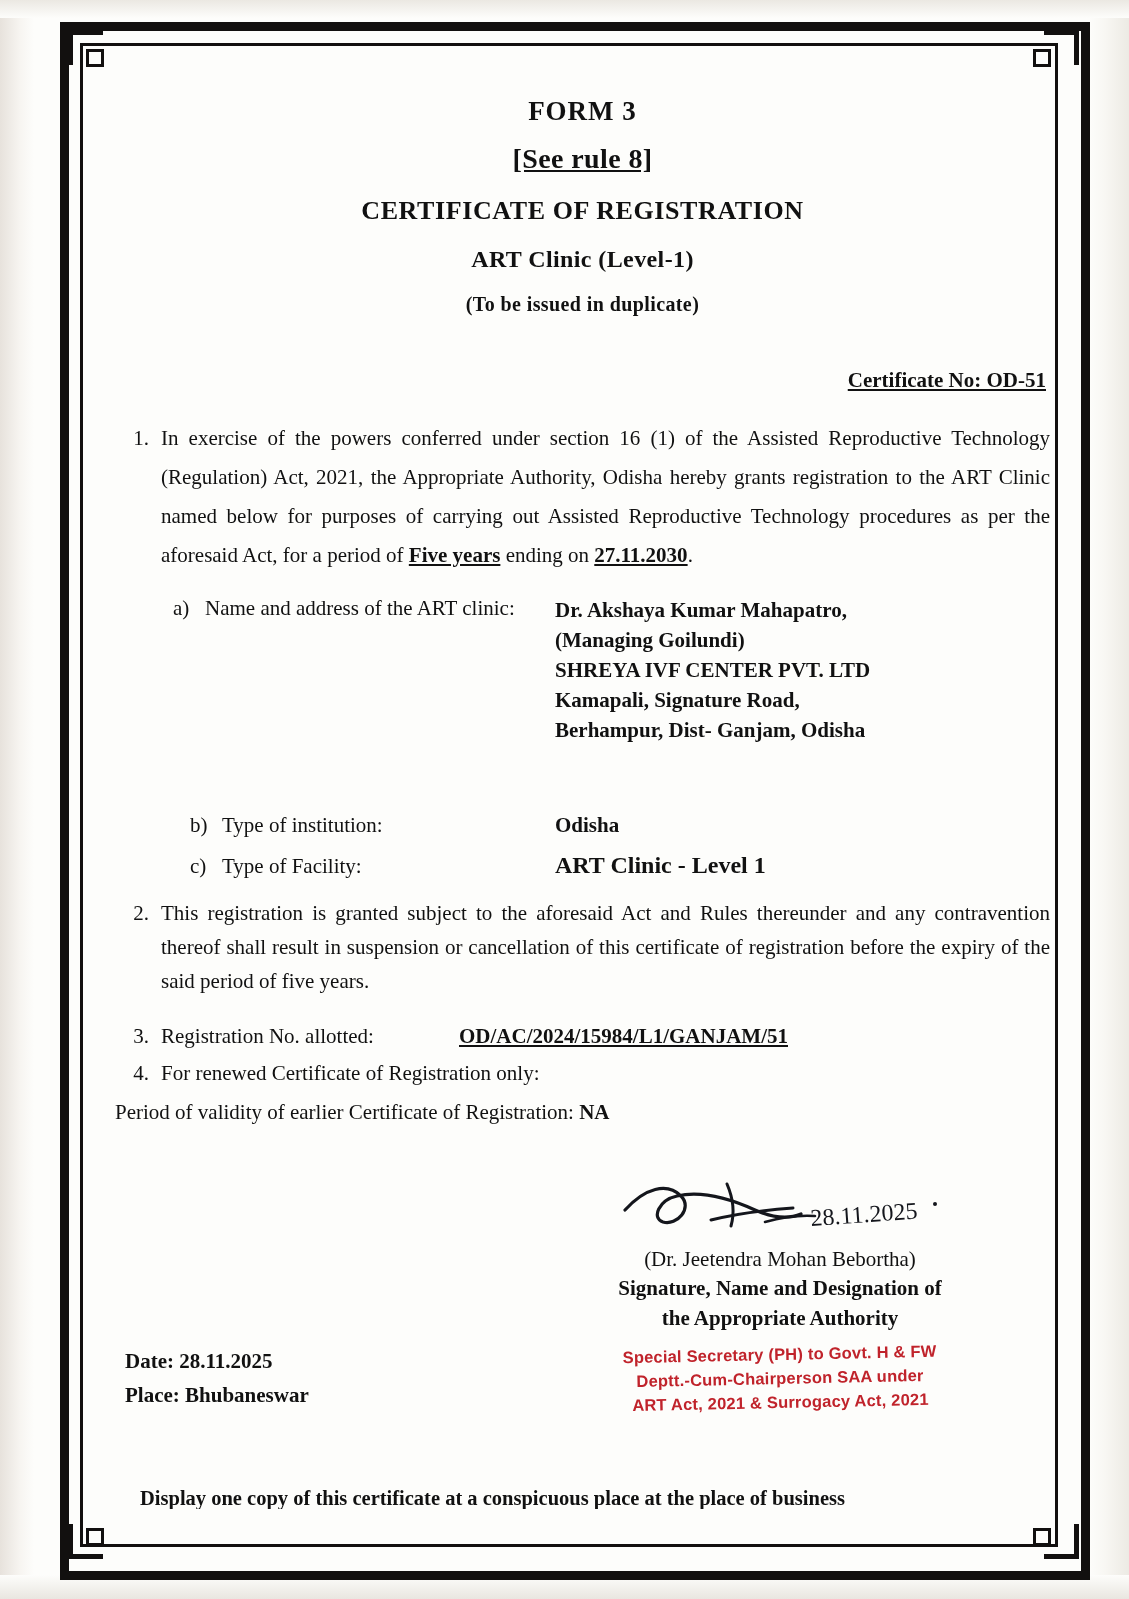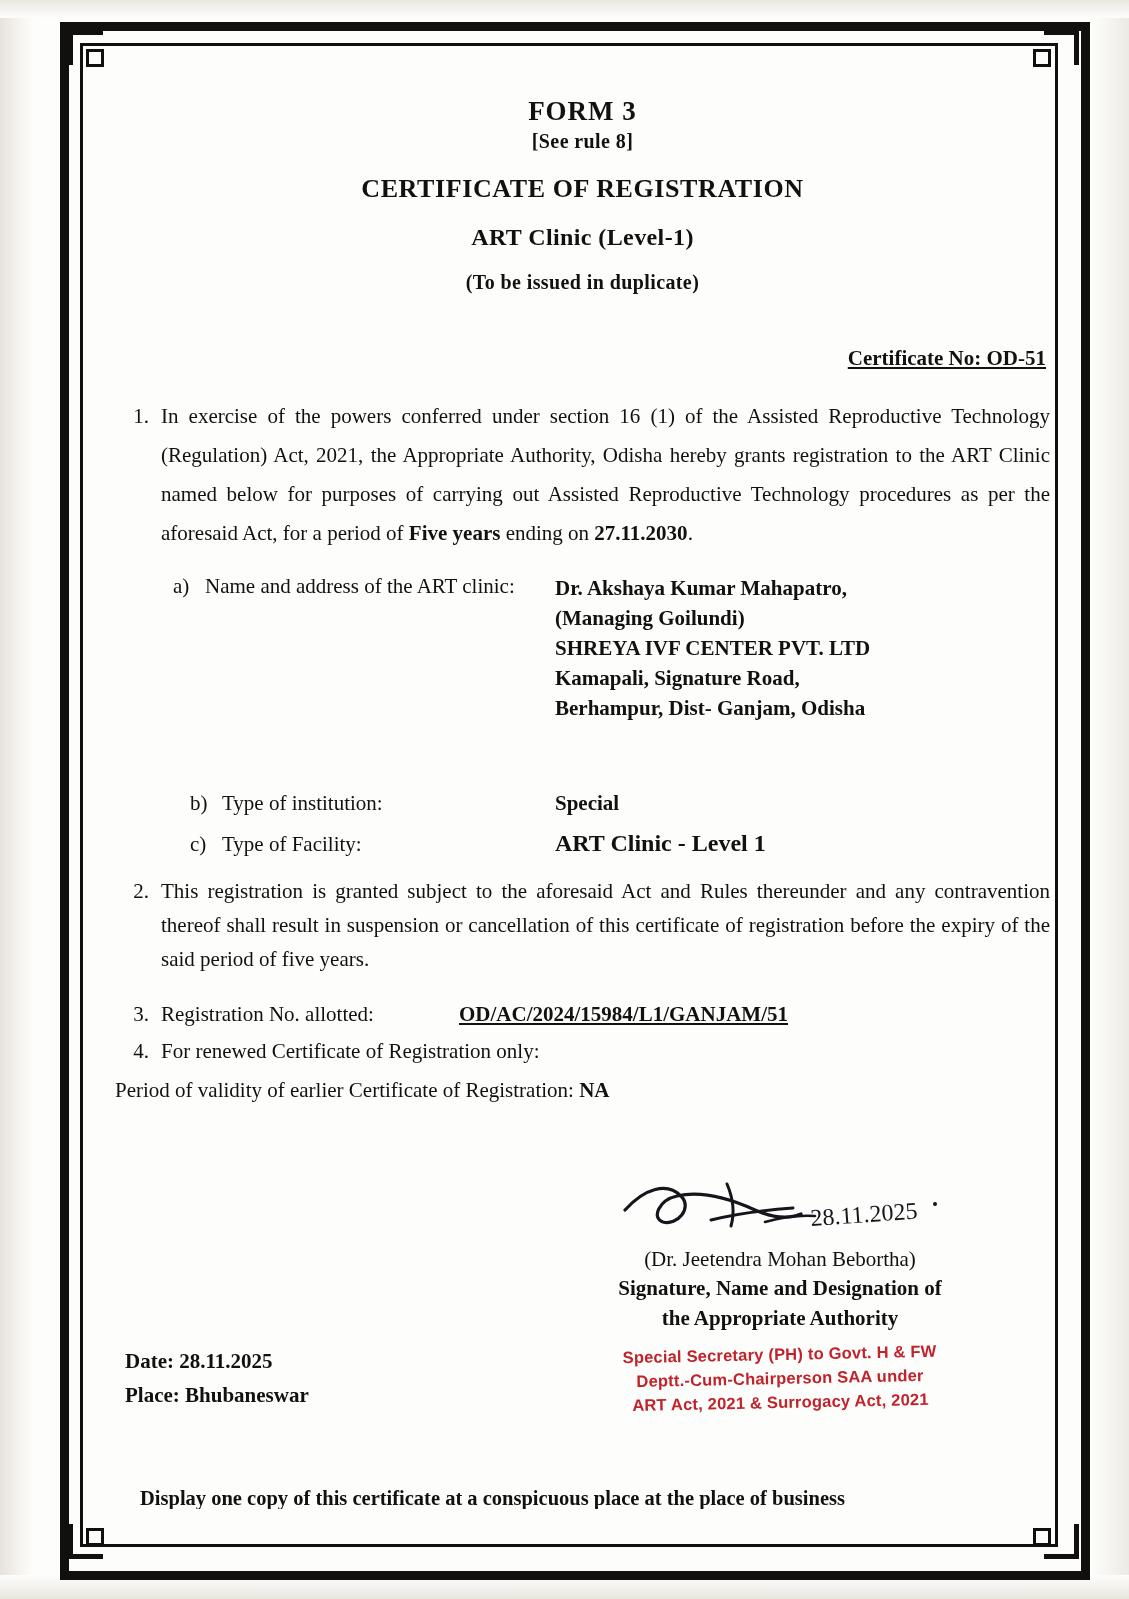--- a/index.html
+++ b/index.html
@@ -81,21 +81,21 @@
     width: 935px;
   }
 
   
   .head-line {
     text-align: center;
     font-weight: bold;
     letter-spacing: 0.4px;
   }
   .h-form3   { font-size: 27px; margin-top: 26px; letter-spacing: 1px; }
-  .h-rule    { font-size: 20px; margin-top: 3px; }
+  .h-rule    { font-size: 28px; margin-top: 16px; text-decoration: underline; }
   .h-cert    { font-size: 26px; margin-top: 21px; letter-spacing: 0.6px; }
   .h-level   { font-size: 24px; margin-top: 20px; }
   .h-dup     { font-size: 20px; margin-top: 20px; }
 
   .cert-no {
     margin-top: 52px;
     text-align: right;
     padding-right: 4px;
     font-size: 21px;
     font-weight: bold;
@@ -113,21 +113,21 @@
     width: 34px;
     flex: 0 0 34px;
     text-align: right;
     padding-right: 12px;
   }
   .clause .body {
     flex: 1;
     text-align: justify;
     text-justify: inter-word;
   }
-  .u-bold { font-weight: bold; }
+  .u-bold { font-weight: bold; text-decoration: underline; }
 
   
   .sub-a {
     display: flex;
     margin-top: 22px;
     margin-left: 58px;
     font-size: 21px;
   }
   .sub-a .label-col {
     width: 382px;
@@ -272,21 +272,21 @@
         <div>(Managing Goilundi)</div>
         <div>SHREYA IVF CENTER PVT. LTD</div>
         <div>Kamapali, Signature Road,</div>
         <div>Berhampur, Dist- Ganjam, Odisha</div>
       </div>
     </div>
 
     <div class="sub-row" style="margin-top:68px;">
       <div class="marker">b)</div>
       <div class="label">Type of institution:</div>
-      <div class="value">Special</div>
+      <div class="value">Odisha</div>
     </div>
 
     <div class="sub-row" style="margin-top:14px;">
       <div class="marker">c)</div>
       <div class="label">Type of Facility:</div>
       <div class="value big">ART Clinic - Level 1</div>
     </div>
 
     <div class="clause tight">
       <div class="num">2.</div>

